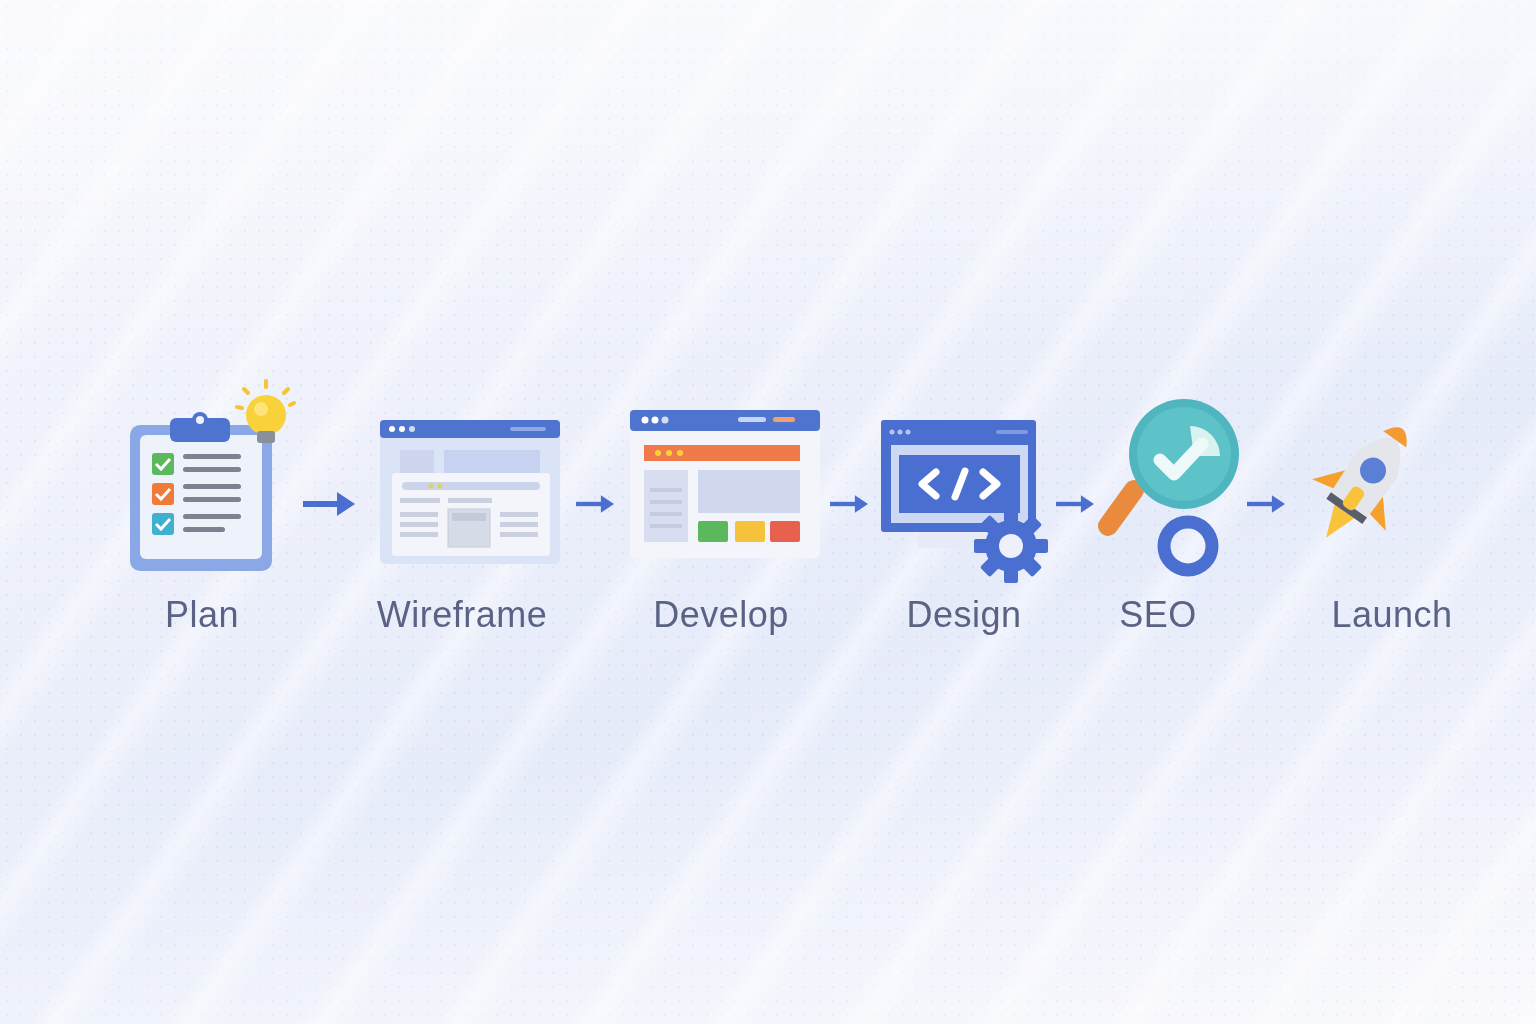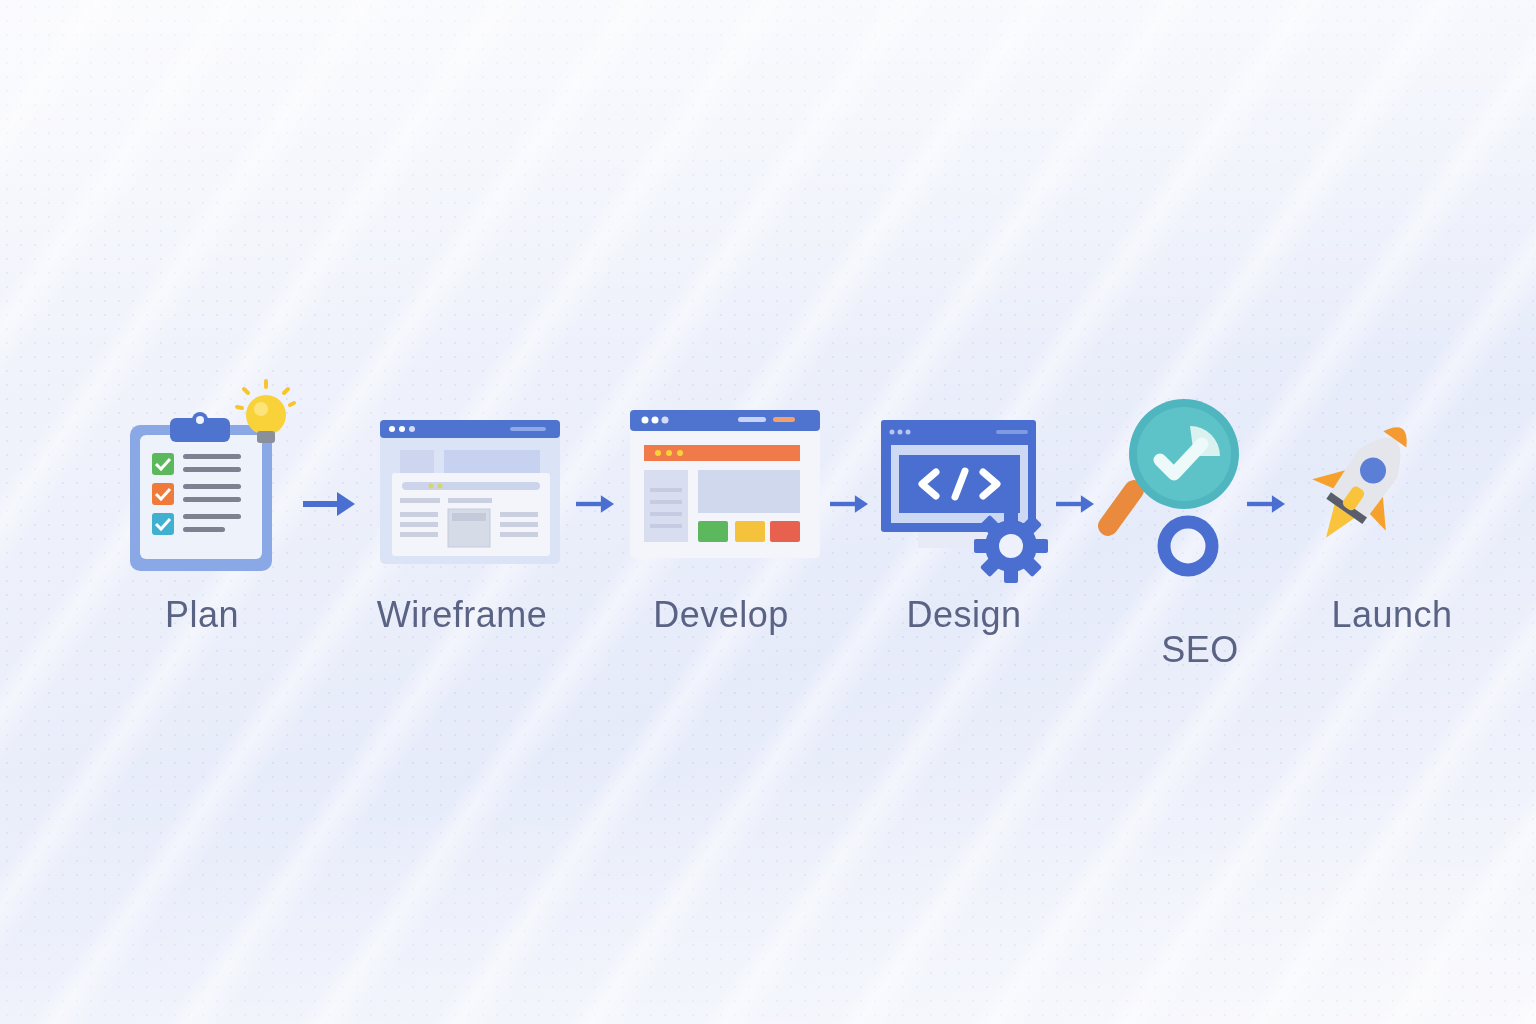--- a/index.html
+++ b/index.html
@@ -176,21 +176,21 @@
 <div class="step" style="left:1098px;top:398px;width:150px;height:180px;">
   <svg width="150" height="180" viewBox="0 0 150 180">
     <path d="M36 92 L10 128" stroke="#e98a3c" stroke-width="20" stroke-linecap="round"></path>
     <circle cx="86" cy="56" r="55" fill="#4fb6c0"></circle>
     <circle cx="86" cy="56" r="47" fill="#5ec3c8"></circle>
     <path d="M92 28 A30 30 0 0 1 122 58 L96 58 Z" fill="#d9f2f0"></path>
     <path d="M62 62 L76 76 L104 46" stroke="#eefaf9" stroke-width="13" fill="none" stroke-linecap="round" stroke-linejoin="round"></path>
     <circle cx="90" cy="148" r="24" fill="none" stroke="#4a6fd0" stroke-width="13"></circle>
   </svg>
 </div>
-<div class="label" style="left:1200px;top:594px;margin-top:35px;">SEO</div>
+<div class="label" style="left:1158px;top:594px;">SEO</div>
 
 <svg class="arrow" style="left:1247px;top:489px;width:38px;" viewBox="0 0 52 30">
   <rect x="0" y="12" width="36" height="6" fill="#4a6fd0"></rect>
     <path d="M34 3 L52 15 L34 27 Z" fill="#4a6fd0"></path>
 </svg>
 
 <div class="step" style="left:1295px;top:410px;width:140px;height:145px;">
   <svg width="140" height="145" viewBox="0 0 140 145">
     <g transform="rotate(35 70 72)">
       <path d="M50 70 L25 100 L50 95 Z" fill="#f6a12e"></path>

